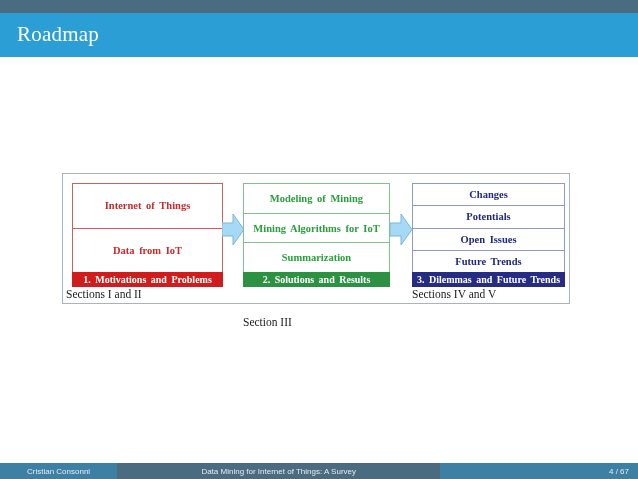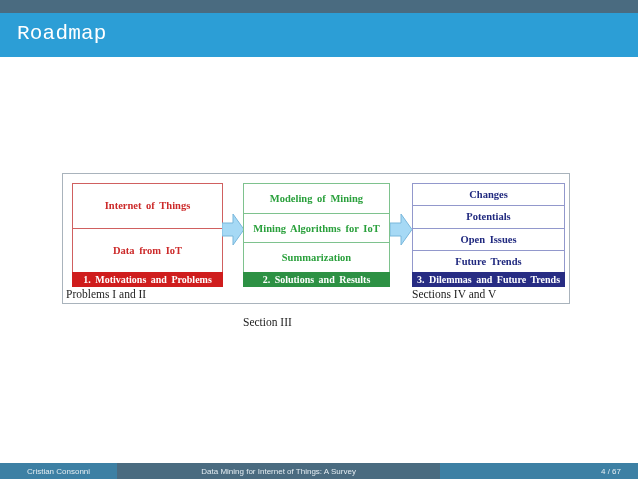--- a/index.html
+++ b/index.html
@@ -13,21 +13,21 @@
   
   .top-strip{
     position:absolute;left:0;top:0;width:638px;height:13px;
     background:#4a6b80;
   }
   .title-bar{
     position:absolute;left:0;top:13px;width:638px;height:44px;
     background:#2c9ed6;
   }
   .title-bar .title{
-    font-family:Liberation Mono, monospace;
+    font-family:Liberation Serif, serif;
     font-size:21px;font-weight:400;color:#ffffff;
     line-height:42px;padding-left:17px;
     letter-spacing:0.2px;
   }
   
   .frame{
     position:absolute;left:62px;top:173px;width:508px;height:131px;
     border:1px solid #a9b3bc;background:#ffffff;box-sizing:border-box;
   }
   .col{
@@ -82,21 +82,21 @@
   
   .footer{
     position:absolute;left:0;top:463px;width:638px;height:16px;
     display:flex;
     font-family:"Liberation Sans", sans-serif;
     font-size:8px;color:#e4edf2;
   }
   .footer .seg{display:flex;align-items:center;justify-content:center;box-sizing:border-box;}
   .footer .seg-author{width:121px;background:#3d80a4;}
   .footer .seg-title{width:334px;background:#4a6b80;}
-  .footer .seg-page{width:204px;background:#3d80a4;justify-content:flex-end;padding-right:17px;}
+  .footer .seg-page{width:204px;background:#3d80a4;justify-content:flex-end;padding-right:9px;}
 </style>
 </head>
 <body>
 
 <div class="slide">
 
   <div class="top-strip"></div>
 
   <div class="title-bar">
     <div class="title">Roadmap</div>
@@ -132,21 +132,21 @@
     <div class="col col-navy">
       <div class="cells">
         <div class="cell">Changes</div>
         <div class="cell">Potentials</div>
         <div class="cell">Open Issues</div>
         <div class="cell">Future Trends</div>
       </div>
       <div class="bar">3. Dilemmas and Future Trends</div>
     </div>
 
-    <div class="section-label section-1">Problems I and II</div>
+    <div class="section-label section-1">Sections I and II</div>
     <div class="section-label section-2">Section III</div>
     <div class="section-label section-3">Sections IV and V</div>
   </div>
 
   <div class="footer">
     <div class="seg seg-author">Cristian Consonni</div>
     <div class="seg seg-title">Data Mining for Internet of Things: A Survey</div>
     <div class="seg seg-page">4 / 67</div>
   </div>
 

